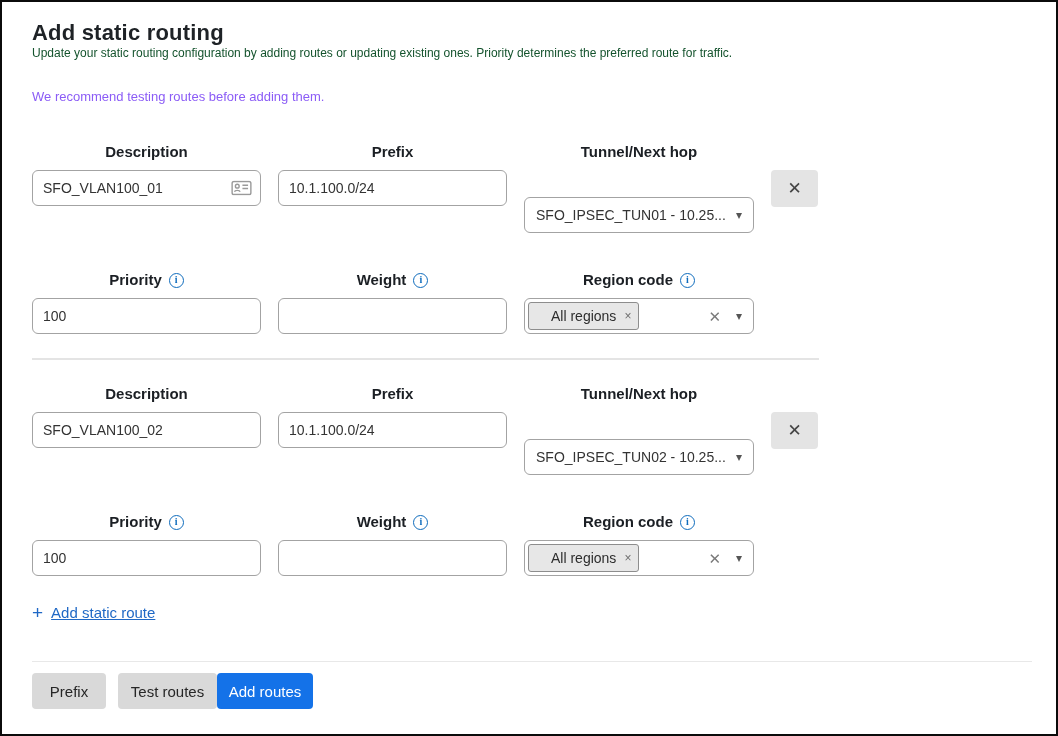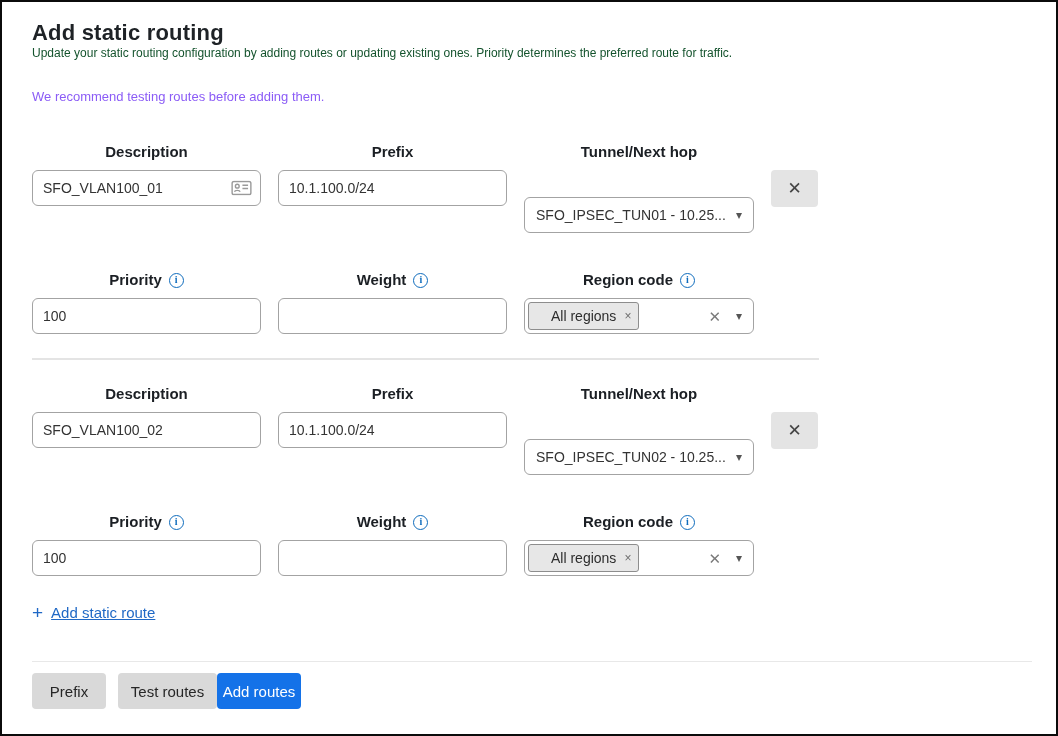--- a/index.html
+++ b/index.html
@@ -96,21 +96,21 @@
   .footer { margin-top:11px; display:flex; align-items:center; }
   .btn {
     height:36px; border:none; border-radius:4px;
     font-size:15px; font-family:inherit; cursor:pointer;
     display:inline-flex; align-items:center; justify-content:center;
   }
   .btn-gray { background:#d9d9d9; color:#262626; }
   .btn-blue { background:#1472e8; color:#fff; }
   .btn-cancel { width:74px; margin-right:12px; }
   .btn-test { width:99px; margin-right:0; }
-  .btn-add { width:84px; }
+  .btn-add { width:96px; }
 </style>
 </head>
 <body>
 
 <div class="dialog">
 
   <h1 class="title">Add static routing</h1>
   <p class="desc">Update your static routing configuration by adding routes or updating existing ones. Priority determines the preferred route for traffic.</p>
   <p class="note">We recommend testing routes before adding them.</p>
 

